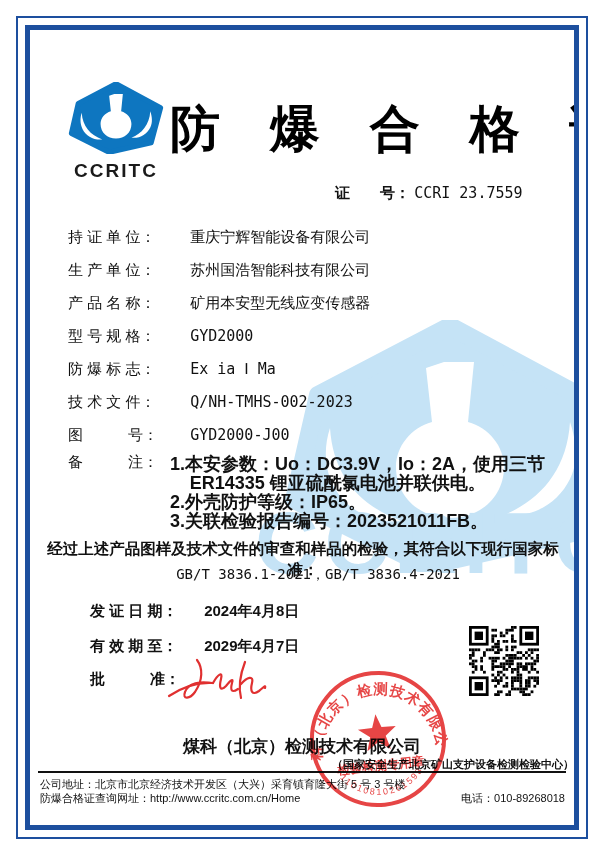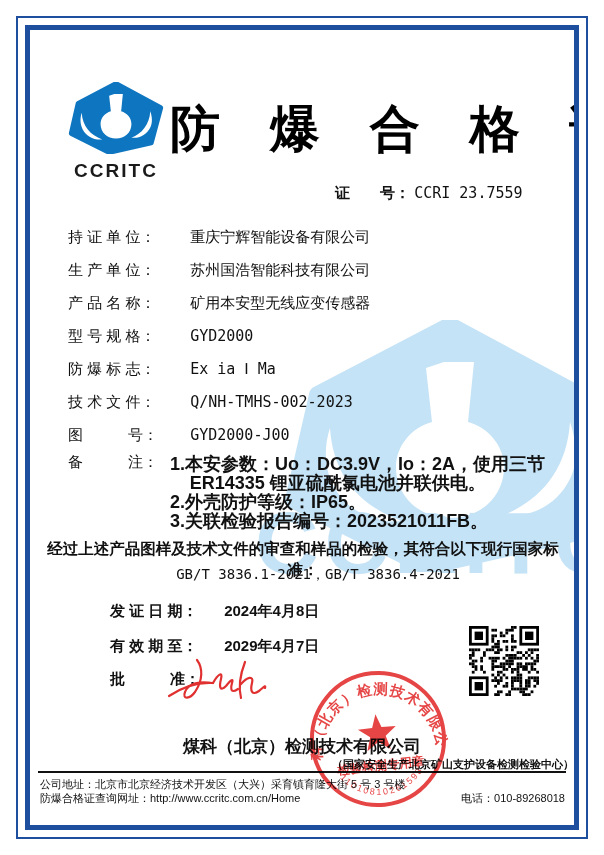--- a/index.html
+++ b/index.html
@@ -25,21 +25,21 @@
   .field{position:absolute;left:38px;font-size:15px;white-space:nowrap;}
   .field .lbl{display:inline-block;width:118px;font-weight:normal;}
   .field .val{font-weight:normal;}
   .mono{font-family:"DejaVu Sans Mono","Liberation Mono",monospace;font-weight:normal;}
   .remarks{position:absolute;left:140px;top:425px;width:392px;font-size:18px;line-height:19px;font-weight:bold;}
   .remarks div{padding-left:1.1em;text-indent:-1.1em;}
   .statement{position:absolute;left:8px;top:509px;width:530px;text-align:center;
         font-size:15.5px;font-weight:bold;}
   .standards{position:absolute;left:23px;top:536px;width:530px;text-align:center;font-size:14px;}
   
-  .daterow{position:absolute;left:60px;font-size:15px;white-space:nowrap;margin-left:20px;}
+  .daterow{position:absolute;left:60px;font-size:15px;white-space:nowrap;}
   .daterow .lbl{display:inline-block;width:110px;font-weight:bold;}
   .daterow .val{font-weight:bold;}
   .signature{position:absolute;left:133px;top:618px;z-index:2;}
   .qr{position:absolute;left:439px;top:596px;width:70px;height:70px;}
   .stamp{position:absolute;left:273px;top:634px;width:150px;height:150px;z-index:2;
         opacity:.88;mix-blend-mode:multiply;transform:rotate(-6deg);}
   .issuer1{position:absolute;left:0;top:705px;width:100%;text-align:center;
         font-size:17px;font-weight:bold;}
   .issuer2{position:absolute;left:0;top:727px;width:100%;text-align:right;
         font-size:11px;font-weight:bold;}

